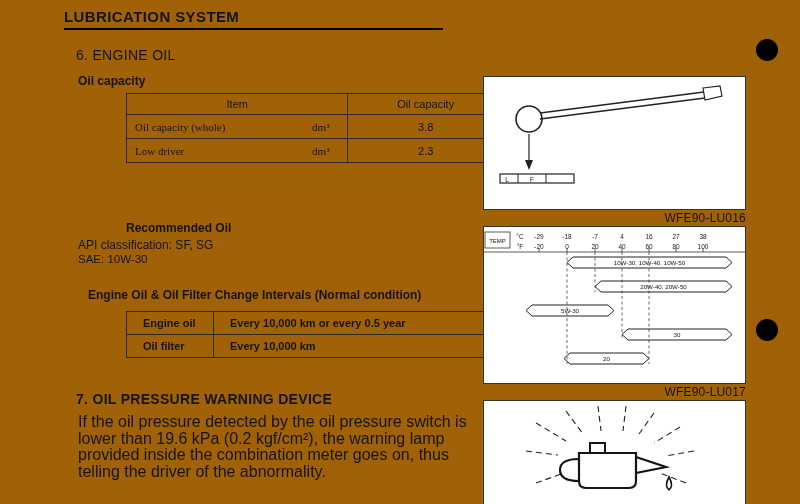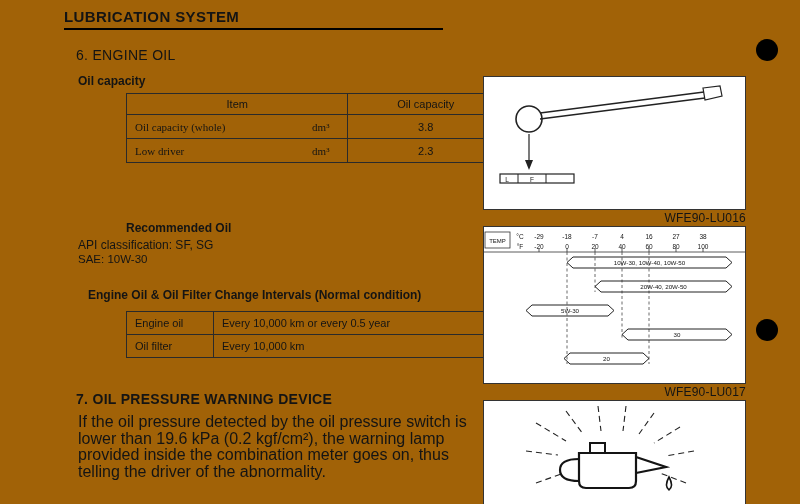--- a/index.html
+++ b/index.html
@@ -24,21 +24,21 @@
   .cap-table .c2 { width:156px; text-align:center; }
   .cap-table td { height:24px; }
   .item-cell { display:flex; justify-content:space-between; align-items:center; padding:0 18px 0 8px; height:100%;font-family:Liberation Serif, serif; }
 
   .rec-h { position:absolute; left:78px; top:221px; font-size:12px; font-weight:bold;margin-left:48px; }
   .api-line { position:absolute; left:78px; top:238px; font-size:12px; }
   .sae-line { position:absolute; left:78px; top:253px; font-size:11.5px; }
   .int-h { position:absolute; left:88px; top:288px; font-size:12px; font-weight:bold; }
 
   .int-table { position:absolute; left:78px; top:311px; width:378px; }
-  .int-table td { height:23px; padding-left:8px; }
+  .int-table td { height:23px; padding-left:16px;font-weight:bold; }
   .int-table .c1 { width:87px; }
 
   .sec7-title { position:absolute; left:76px; top:391px; font-size:14px; font-weight:bold; letter-spacing:.3px; }
   .sec7-body { position:absolute; left:78px; top:414px; width:392px; font-size:16px; line-height:16.5px; }
 
   
   .figbox { position:absolute; left:483px; width:263px; border:1px solid #333; background:#fff; }
   .fig1 { top:76px; height:134px; }
   .fig2 { top:226px; height:158px; }
   .fig3 { top:400px; height:104px; border-bottom:none; }

